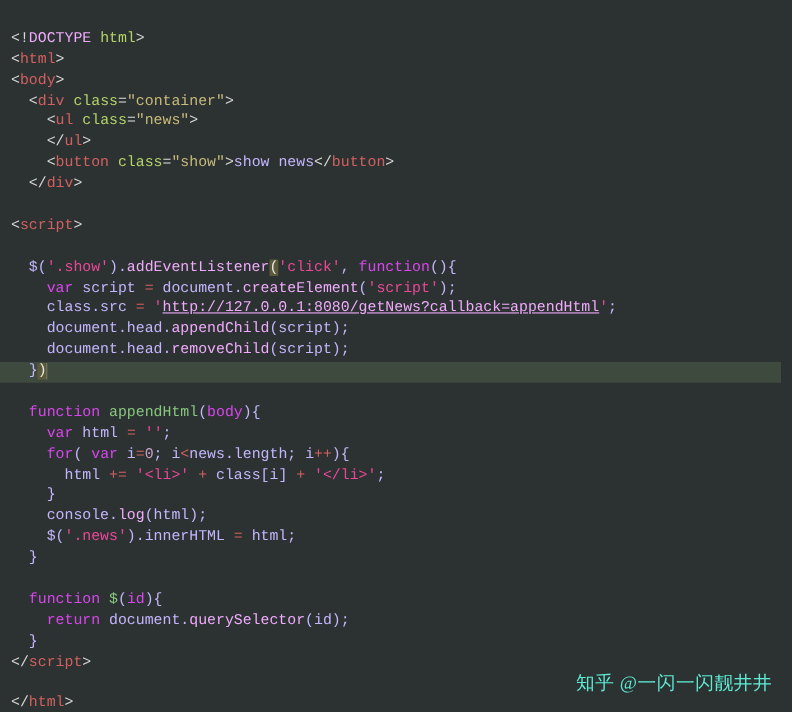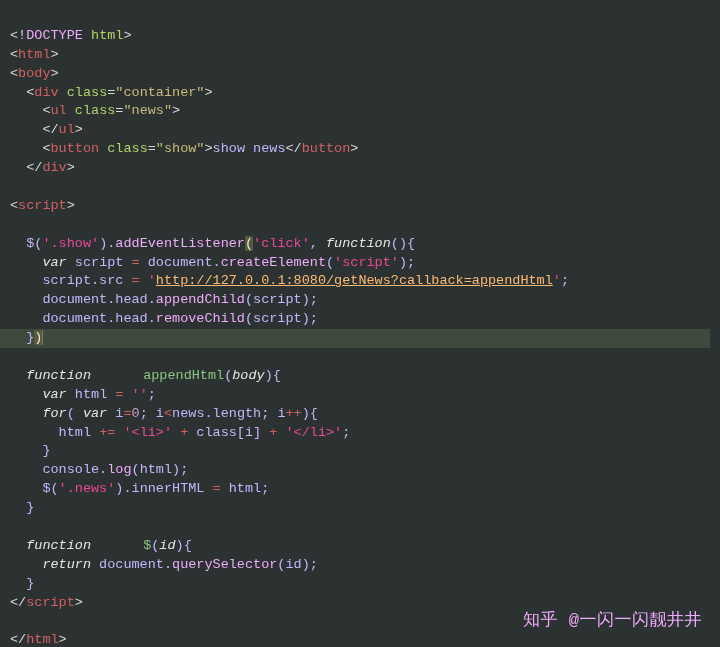--- a/index.html
+++ b/index.html
@@ -17,26 +17,26 @@
   .code-block {
     padding: 8px 10px;
     color: #e8e8e8;
     white-space: pre;
   }
   .tag-bracket { color: #d8d8d8; }
   .doctype-kw { color: #f0abfc; }
   .tag-name { color: #d26060; }
   .attr-name { color: #b5d36a; }
   .attr-val { color: #c8ba7a; }
-  .keyword { color: #e5e5e5; font-style: italic; }
+  .keyword { color: #d946ef; }
   .keyword2 { color: #d26060; }
-  .func-name { color: #88c67f; margin-left: 44px; }
+  .func-name { color: #88c67f; }
   .method { color: #f0abfc; }
   .string { color: #ec4899; }
-  .url-string { color: #fdba74; text-decoration: underline; }
+  .url-string { color: #f0abfc; text-decoration: underline; }
   .number { color: #c8a0c8; }
   .punct { color: #d8d8d8; }
   .plain { color: #c4b5fd; }
   .paren-highlight { background: #5a5a3a; border-radius: 1px; }
   .highlighted-line {
     background: #3f4a3e;
     display: inline-block;
     width: 100%;
     position: relative;
     left: -10px;
@@ -44,23 +44,23 @@
     box-sizing: content-box;
   }
   .cursor {
     background: #7a7a60;
     color: #e8e8e8;
   }
   .watermark {
     position: absolute;
     right: 18px;
     bottom: 14px;
-    font-family: Liberation Mono, monospace;
+    font-family: Liberation Serif, serif;
     font-size: 17px;
-    color: #f0abfc;
+    color: #5eead4;
     letter-spacing: 0.5px;
     z-index: 10;
   }
 </style>
 </head>
 <body>
 
 <div class="code-block">
 <span><span class="tag-bracket">&lt;!</span><span class="doctype-kw">DOCTYPE</span><span> </span><span class="attr-name">html</span><span class="tag-bracket">&gt;</span></span>
 <span><span class="tag-bracket">&lt;</span><span class="tag-name">html</span><span class="tag-bracket">&gt;</span></span>
@@ -68,21 +68,21 @@
 <span>  <span class="tag-bracket">&lt;</span><span class="tag-name">div</span><span> </span><span class="attr-name">class</span><span class="punct">=</span><span class="attr-val">"container"</span><span class="tag-bracket">&gt;</span></span>
 <span>    <span class="tag-bracket">&lt;</span><span class="tag-name">ul</span><span> </span><span class="attr-name">class</span><span class="punct">=</span><span class="attr-val">"news"</span><span class="tag-bracket">&gt;</span></span>
 <span>    <span class="tag-bracket">&lt;/</span><span class="tag-name">ul</span><span class="tag-bracket">&gt;</span></span>
 <span>    <span class="tag-bracket">&lt;</span><span class="tag-name">button</span><span> </span><span class="attr-name">class</span><span class="punct">=</span><span class="attr-val">"show"</span><span class="tag-bracket">&gt;</span><span class="plain">show news</span><span class="tag-bracket">&lt;/</span><span class="tag-name">button</span><span class="tag-bracket">&gt;</span></span>
 <span>  <span class="tag-bracket">&lt;/</span><span class="tag-name">div</span><span class="tag-bracket">&gt;</span></span>
 
 <span><span class="tag-bracket">&lt;</span><span class="tag-name">script</span><span class="tag-bracket">&gt;</span></span>
 
 <span>  <span class="plain">$(</span><span class="string">'.show'</span><span class="plain">).</span><span class="method">addEventListener</span><span class="paren-highlight">(</span><span class="string">'click'</span><span class="plain">, </span><span class="keyword">function</span><span class="plain">(){</span></span>
 <span>    <span class="keyword">var</span><span> </span><span class="plain">script </span><span class="keyword2">=</span><span class="plain"> document.</span><span class="method">createElement</span><span class="plain">(</span><span class="string">'script'</span><span class="plain">);</span></span>
-<span>    <span class="plain">script.src </span><span class="keyword2">=</span><span> </span><span class="string">'</span><span class="url-string">http://127.0.0.1:8080/getNews?callback=appendHtml</span><span class="string">'</span><span class="plain">;</span></span>
+<span>    <span class="plain">class.src </span><span class="keyword2">=</span><span> </span><span class="string">'</span><span class="url-string">http://127.0.0.1:8080/getNews?callback=appendHtml</span><span class="string">'</span><span class="plain">;</span></span>
 <span>    <span class="plain">document.head.</span><span class="method">appendChild</span><span class="plain">(script);</span></span>
 <span>    <span class="plain">document.head.</span><span class="method">removeChild</span><span class="plain">(script);</span></span>
 <span class="highlighted-line">  <span class="plain">}</span><span class="paren-highlight">)</span><span class="cursor"> </span></span>
 
 <span>  <span class="keyword">function</span><span> </span><span class="func-name">appendHtml</span><span class="plain">(</span><span class="keyword">body</span><span class="plain">){</span></span>
 <span>    <span class="keyword">var</span><span> </span><span class="plain">html </span><span class="keyword2">=</span><span> </span><span class="string">''</span><span class="plain">;</span></span>
 <span>    <span class="keyword">for</span><span class="plain">( </span><span class="keyword">var</span><span class="plain"> i</span><span class="keyword2">=</span><span class="number">0</span><span class="plain">; i</span><span class="keyword2">&lt;</span><span class="plain">news.length; i</span><span class="keyword2">++</span><span class="plain">){</span></span>
 <span>      <span class="plain">html </span><span class="keyword2">+=</span><span> </span><span class="string">'&lt;li&gt;'</span><span> </span><span class="keyword2">+</span><span class="plain"> class[i] </span><span class="keyword2">+</span><span> </span><span class="string">'&lt;/li&gt;'</span><span class="plain">;</span></span>
 <span>    <span class="plain">}</span></span>
 <span>    <span class="plain">console.</span><span class="method">log</span><span class="plain">(html);</span></span>

